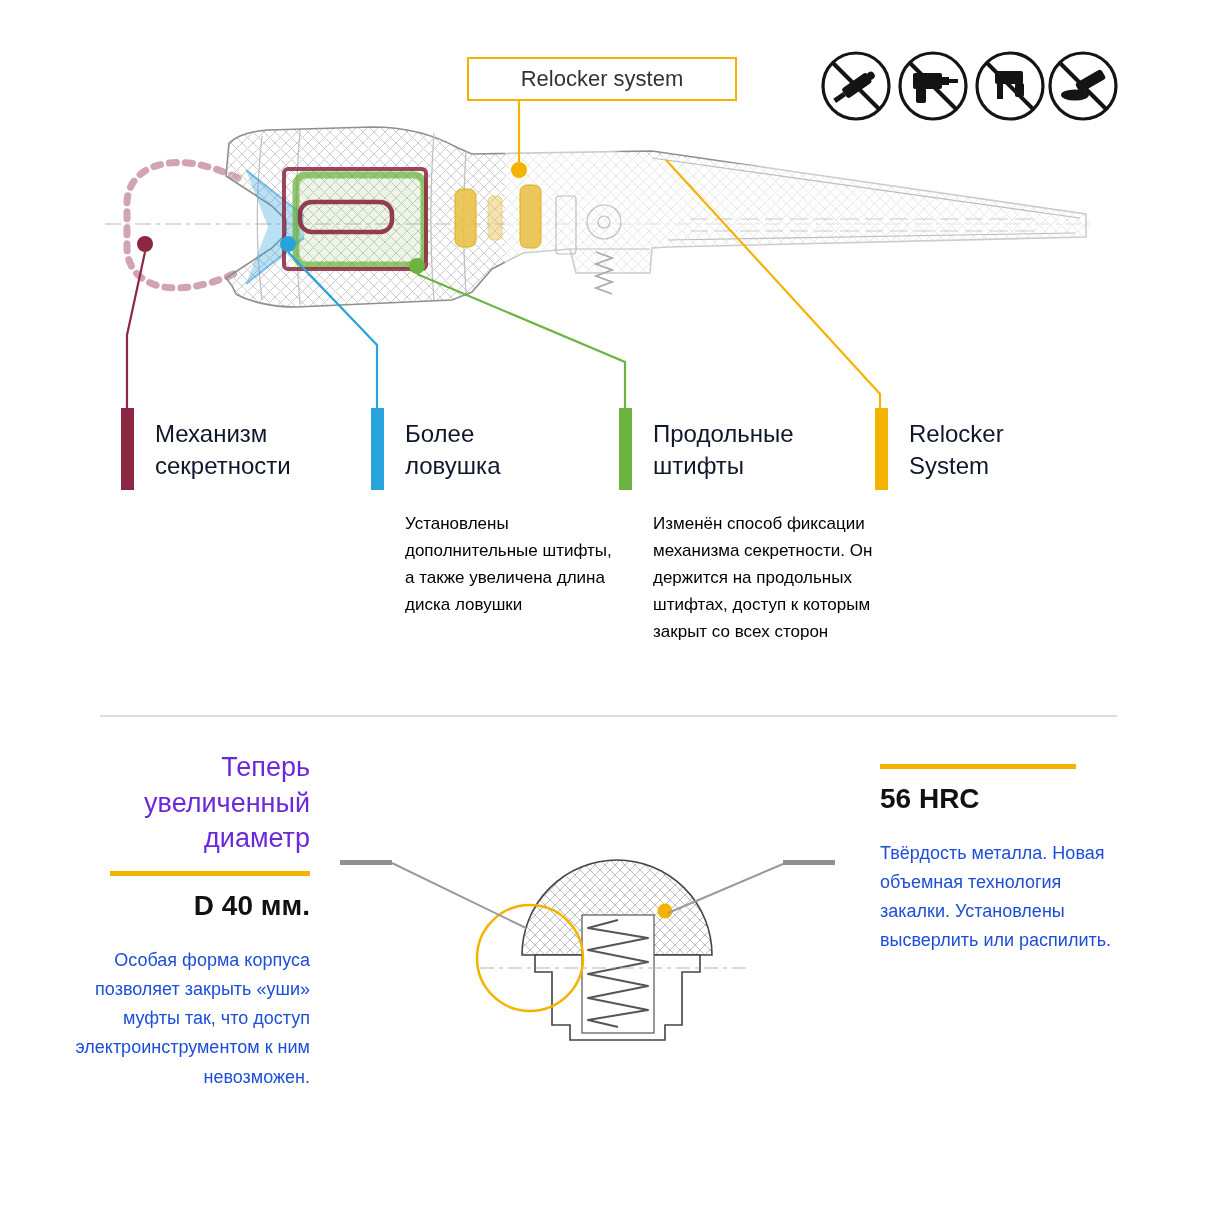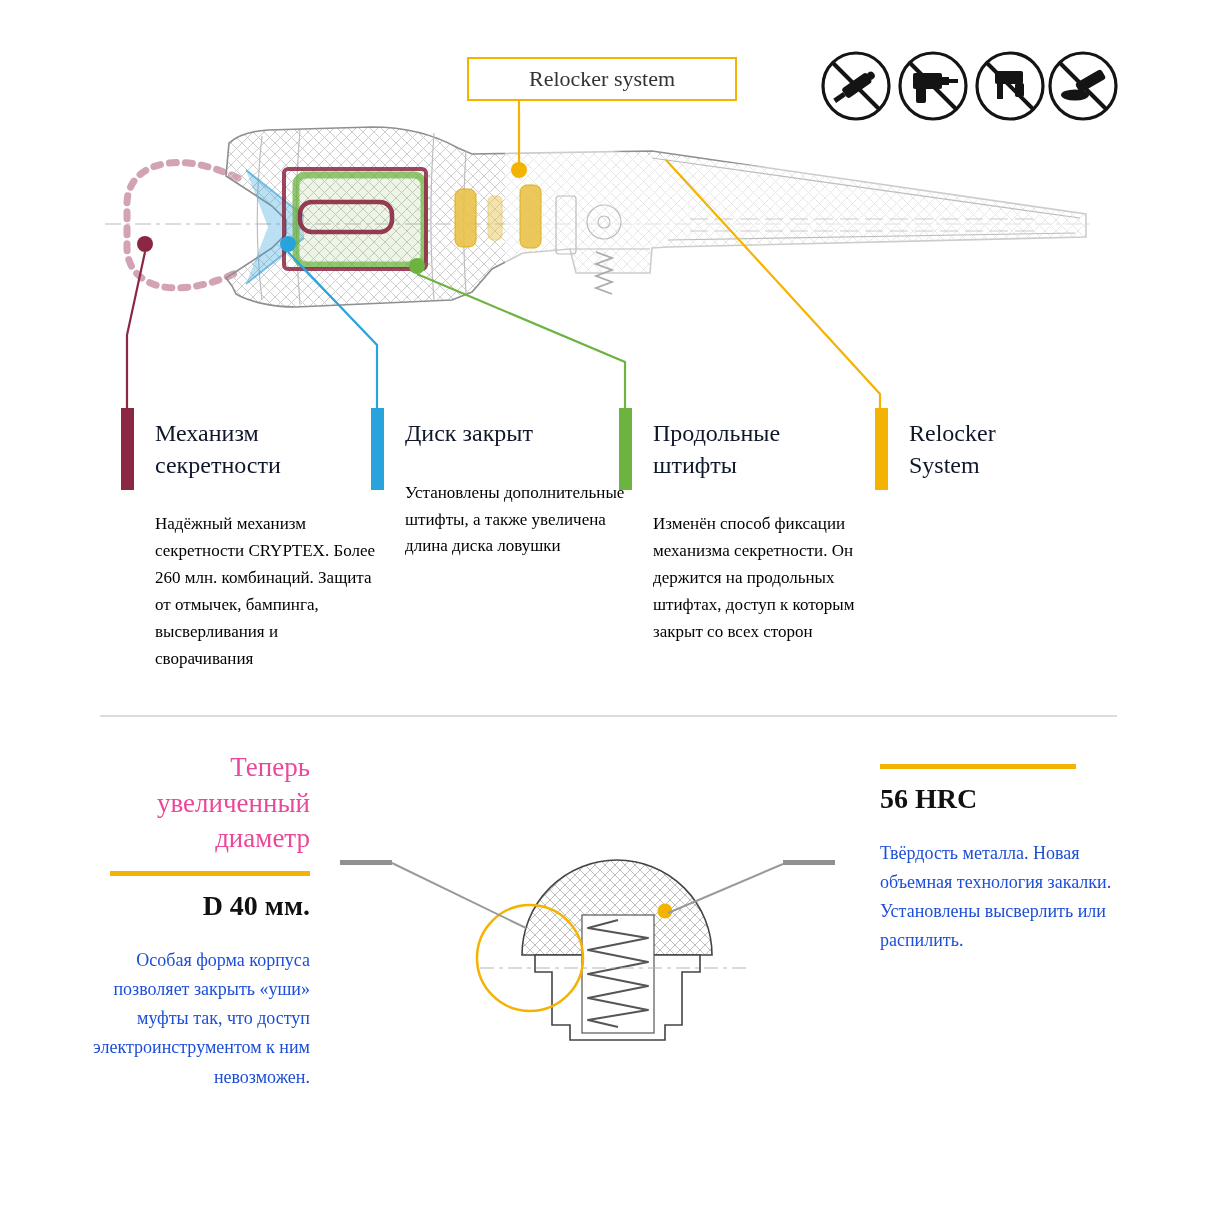--- a/index.html
+++ b/index.html
@@ -1,36 +1,36 @@
 <!DOCTYPE html>
 <html><head>
 <meta charset="utf-8">
 <style>
   html,body{margin:0;padding:0;background:#fff;}
   .page{position:relative;width:1200px;height:1217px;background:#fff;overflow:hidden;
-        font-family:Liberation Serif, serif;color:#2f2f2f;}
+        font-family:Liberation Sans, sans-serif;color:#2f2f2f;}
   svg{position:absolute;left:0;top:0;}
 
   .relocker{position:absolute;left:467px;top:57px;width:266px;height:40px;border:2px solid #F5B301;
             background:#fff;display:flex;align-items:center;justify-content:center;
             font-size:22px;color:#333;}
 
   .feature{position:absolute;top:408px;display:flex;}
   .f1{left:121px}.f2{left:371px}.f3{left:619px}.f4{left:875px}
   .bar{width:13px;height:82px;flex:none;}
   .bar1{background:#8B2742}.bar2{background:#29A3DC}.bar3{background:#6CB33F}.bar4{background:#F5B301}
   .fc{margin-left:21px;}
   .ft{font-size:24px;line-height:1.32;color:#0f172a;width:160px;margin-top:10px;}
   .fb{font-size:17px;line-height:1.58;color:#000000;width:220px;margin-top:30px;}
 
   .divider{position:absolute;top:715px;left:100px;width:1017px;height:2px;background:#dcdcdc;}
 
   .bl{position:absolute;left:60px;top:750px;width:250px;text-align:right;}
   .br{position:absolute;left:880px;top:750px;width:250px;text-align:left;}
-  .btitle{font-size:27px;line-height:1.32;color:#ec4899;}
+  .btitle{font-size:27px;line-height:1.32;color:#6d28d9;}
   .bl .btitle{width:200px;margin-left:auto;}
   .br .btitle{width:200px;}
   .rule{height:5px;background:#F5B301;margin-top:14px;}
   .bl .rule{width:200px;margin-left:auto;}
   .br .rule{width:196px;}
   .bval{font-size:28px;font-weight:bold;color:#111;margin-top:14px;}
   .bbody{font-size:18px;line-height:1.62;color:#1d4ed8;margin-top:24px;}
   .bl .bbody{width:240px;margin-left:auto;}
   .br .bbody{width:246px;}
 </style>
@@ -137,27 +137,26 @@
   </svg>
 
   <div class="relocker">
     <span>Relocker system</span>
   </div>
 
   <div class="feature f1">
     <div class="bar bar1"></div>
     <div class="fc">
       <div class="ft">Механизм секретности</div>
-      <div class="fb">Надёжный механизм секретности CRYPTEX. Более 260 млн. комбинаций. Защита от отмычек, бампинга, высверливания и сворачивания</div>
     </div>
   </div>
   <div class="feature f2">
     <div class="bar bar2"></div>
     <div class="fc">
-      <div class="ft">Диск закрыт</div>
+      <div class="ft">Более ловушка</div>
       <div class="fb">Установлены дополнительные штифты, а также увеличена длина диска ловушки</div>
     </div>
   </div>
   <div class="feature f3">
     <div class="bar bar3"></div>
     <div class="fc">
       <div class="ft">Продольные штифты</div>
       <div class="fb">Изменён способ фиксации механизма секретности. Он держится на продольных штифтах, доступ к которым закрыт со всех сторон</div>
     </div>
   </div>

